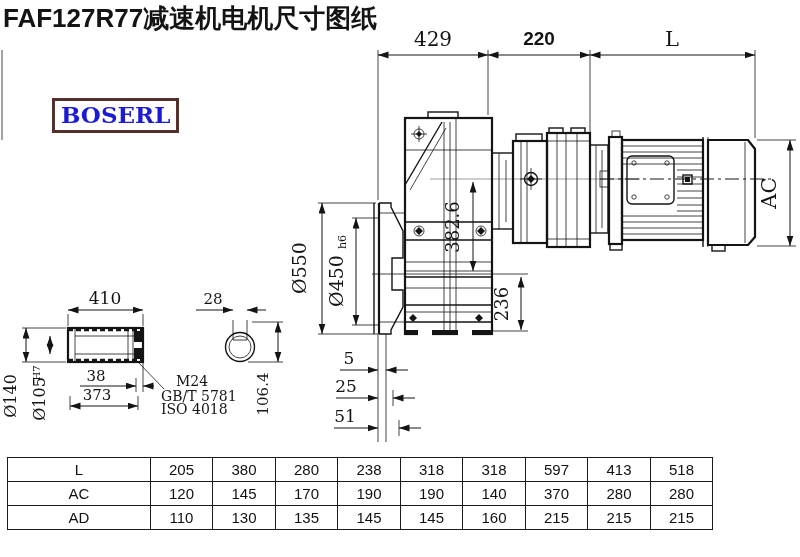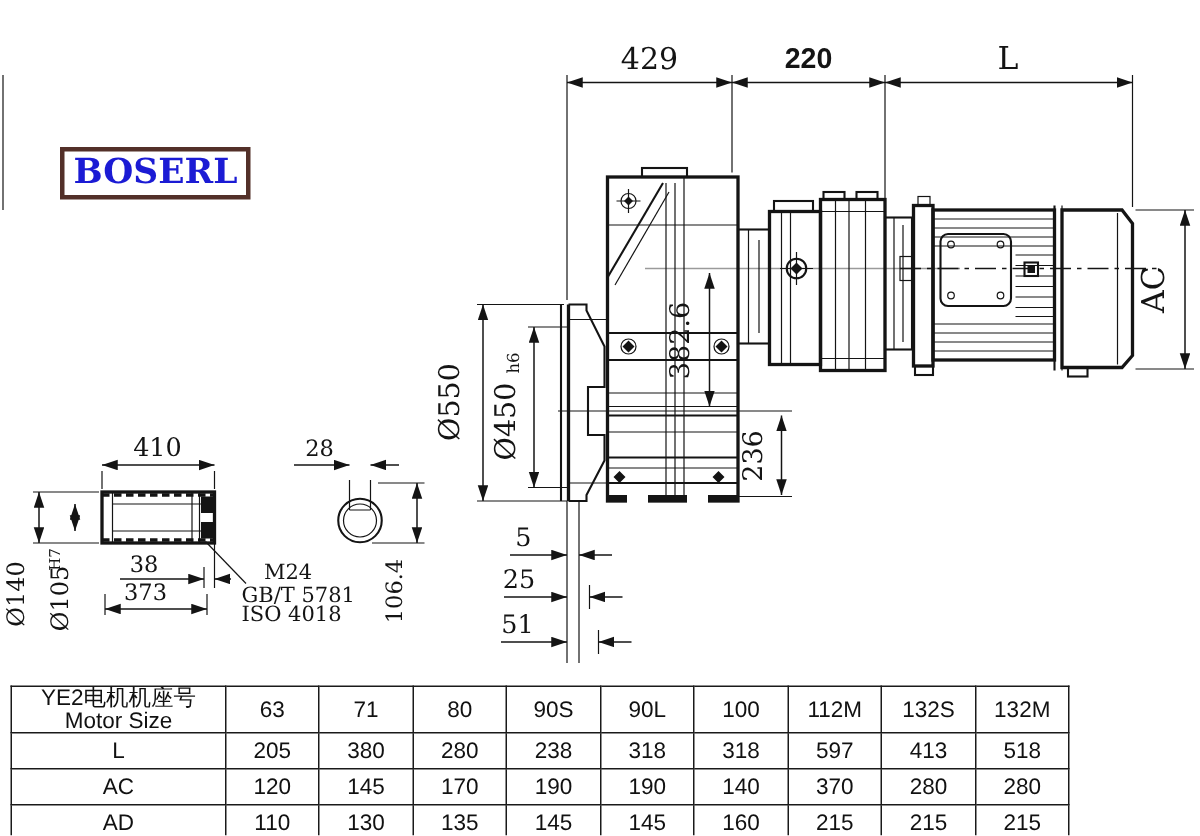--- a/index.html
+++ b/index.html
@@ -1,40 +1,41 @@
 <!DOCTYPE html>
 <html><head>
 <meta charset="utf-8">
 <style>
   html,body{margin:0;padding:0;background:#fff;}
   .stage{position:relative;width:800px;height:557px;background:#ffffff;overflow:hidden;
          font-family:"Liberation Sans",sans-serif;color:#111;}
   .title{position:absolute;left:3px;top:1px;font-size:26px;font-weight:bold;
          letter-spacing:0px;color:#141414;white-space:nowrap;}
-  .logo{position:absolute;left:40px;top:98px;border:3px solid #533029;background:#fff;
+  .logo{position:absolute;left:52px;top:98px;border:3px solid #533029;background:#fff;
         padding:0px 6px 2px 6px;font-family:"DejaVu Serif",serif;font-weight:bold;
         font-size:23px;color:#1b1bd4;line-height:27px;}
   svg.draw{position:absolute;left:0;top:0;}
   svg .ol{fill:none;stroke:#141414;stroke-width:2.2;}
   svg .ml{fill:none;stroke:#141414;stroke-width:1.4;}
   svg .tl{fill:none;stroke:#141414;stroke-width:0.8;}
   svg .dim{fill:none;stroke:#141414;stroke-width:1;}
   svg text{fill:#141414;font-family:"DejaVu Serif",serif;}
   svg text.b{font-family:"Liberation Sans",sans-serif;font-weight:bold;}
   table.spec{position:absolute;left:7px;top:457px;border-collapse:collapse;table-layout:fixed;
              background:#fff;font-size:15px;}
   table.spec td{border:1.5px solid #1a1a1a;text-align:center;padding:0;height:23px;
                 white-space:nowrap;overflow:hidden;}
   table.spec td.h{height:30px;line-height:15px;font-size:15px;}
 </style>
 </head>
 <body>
 
 <div class="stage">
 
+  <div class="title">FAF127R77减速机电机尺寸图纸</div>
   <div class="logo">BOSERL</div>
 
   <svg class="draw" width="800" height="457" viewBox="0 0 800 457">
     <defs>
       <marker id="arr" orient="auto-start-reverse" markerWidth="11" markerHeight="8" refX="10.5" refY="3.5" markerUnits="userSpaceOnUse">
         <path d="M0,0 L10.5,3.5 L0,7 z" fill="#141414"></path>
       </marker>
     </defs>
 
     <g>
@@ -228,35 +229,20 @@
         <col style="width:63px">
         <col style="width:62px">
       <col style="width:63px">
         <col style="width:62px">
         <col style="width:63px">
         <col style="width:62px">
       <col style="width:63px">
         <col style="width:62px">
     </colgroup>
     <tbody>
-        <tr>
-      <td class="h">
-        <div>YE2电机机座号</div>
-        <div>Motor Size</div>
-      </td>
-      <td class="h">63</td>
-      <td class="h">71</td>
-      <td class="h">80</td>
-      <td class="h">90S</td>
-      <td class="h">90L</td>
-      <td class="h">100</td>
-      <td class="h">112M</td>
-      <td class="h">132S</td>
-      <td class="h">132M</td>
-    </tr>
     <tr>
       <td>L</td>
       <td>205</td>
       <td>380</td>
       <td>280</td>
       <td>238</td>
       <td>318</td>
       <td>318</td>
       <td>597</td>
       <td>413</td>

